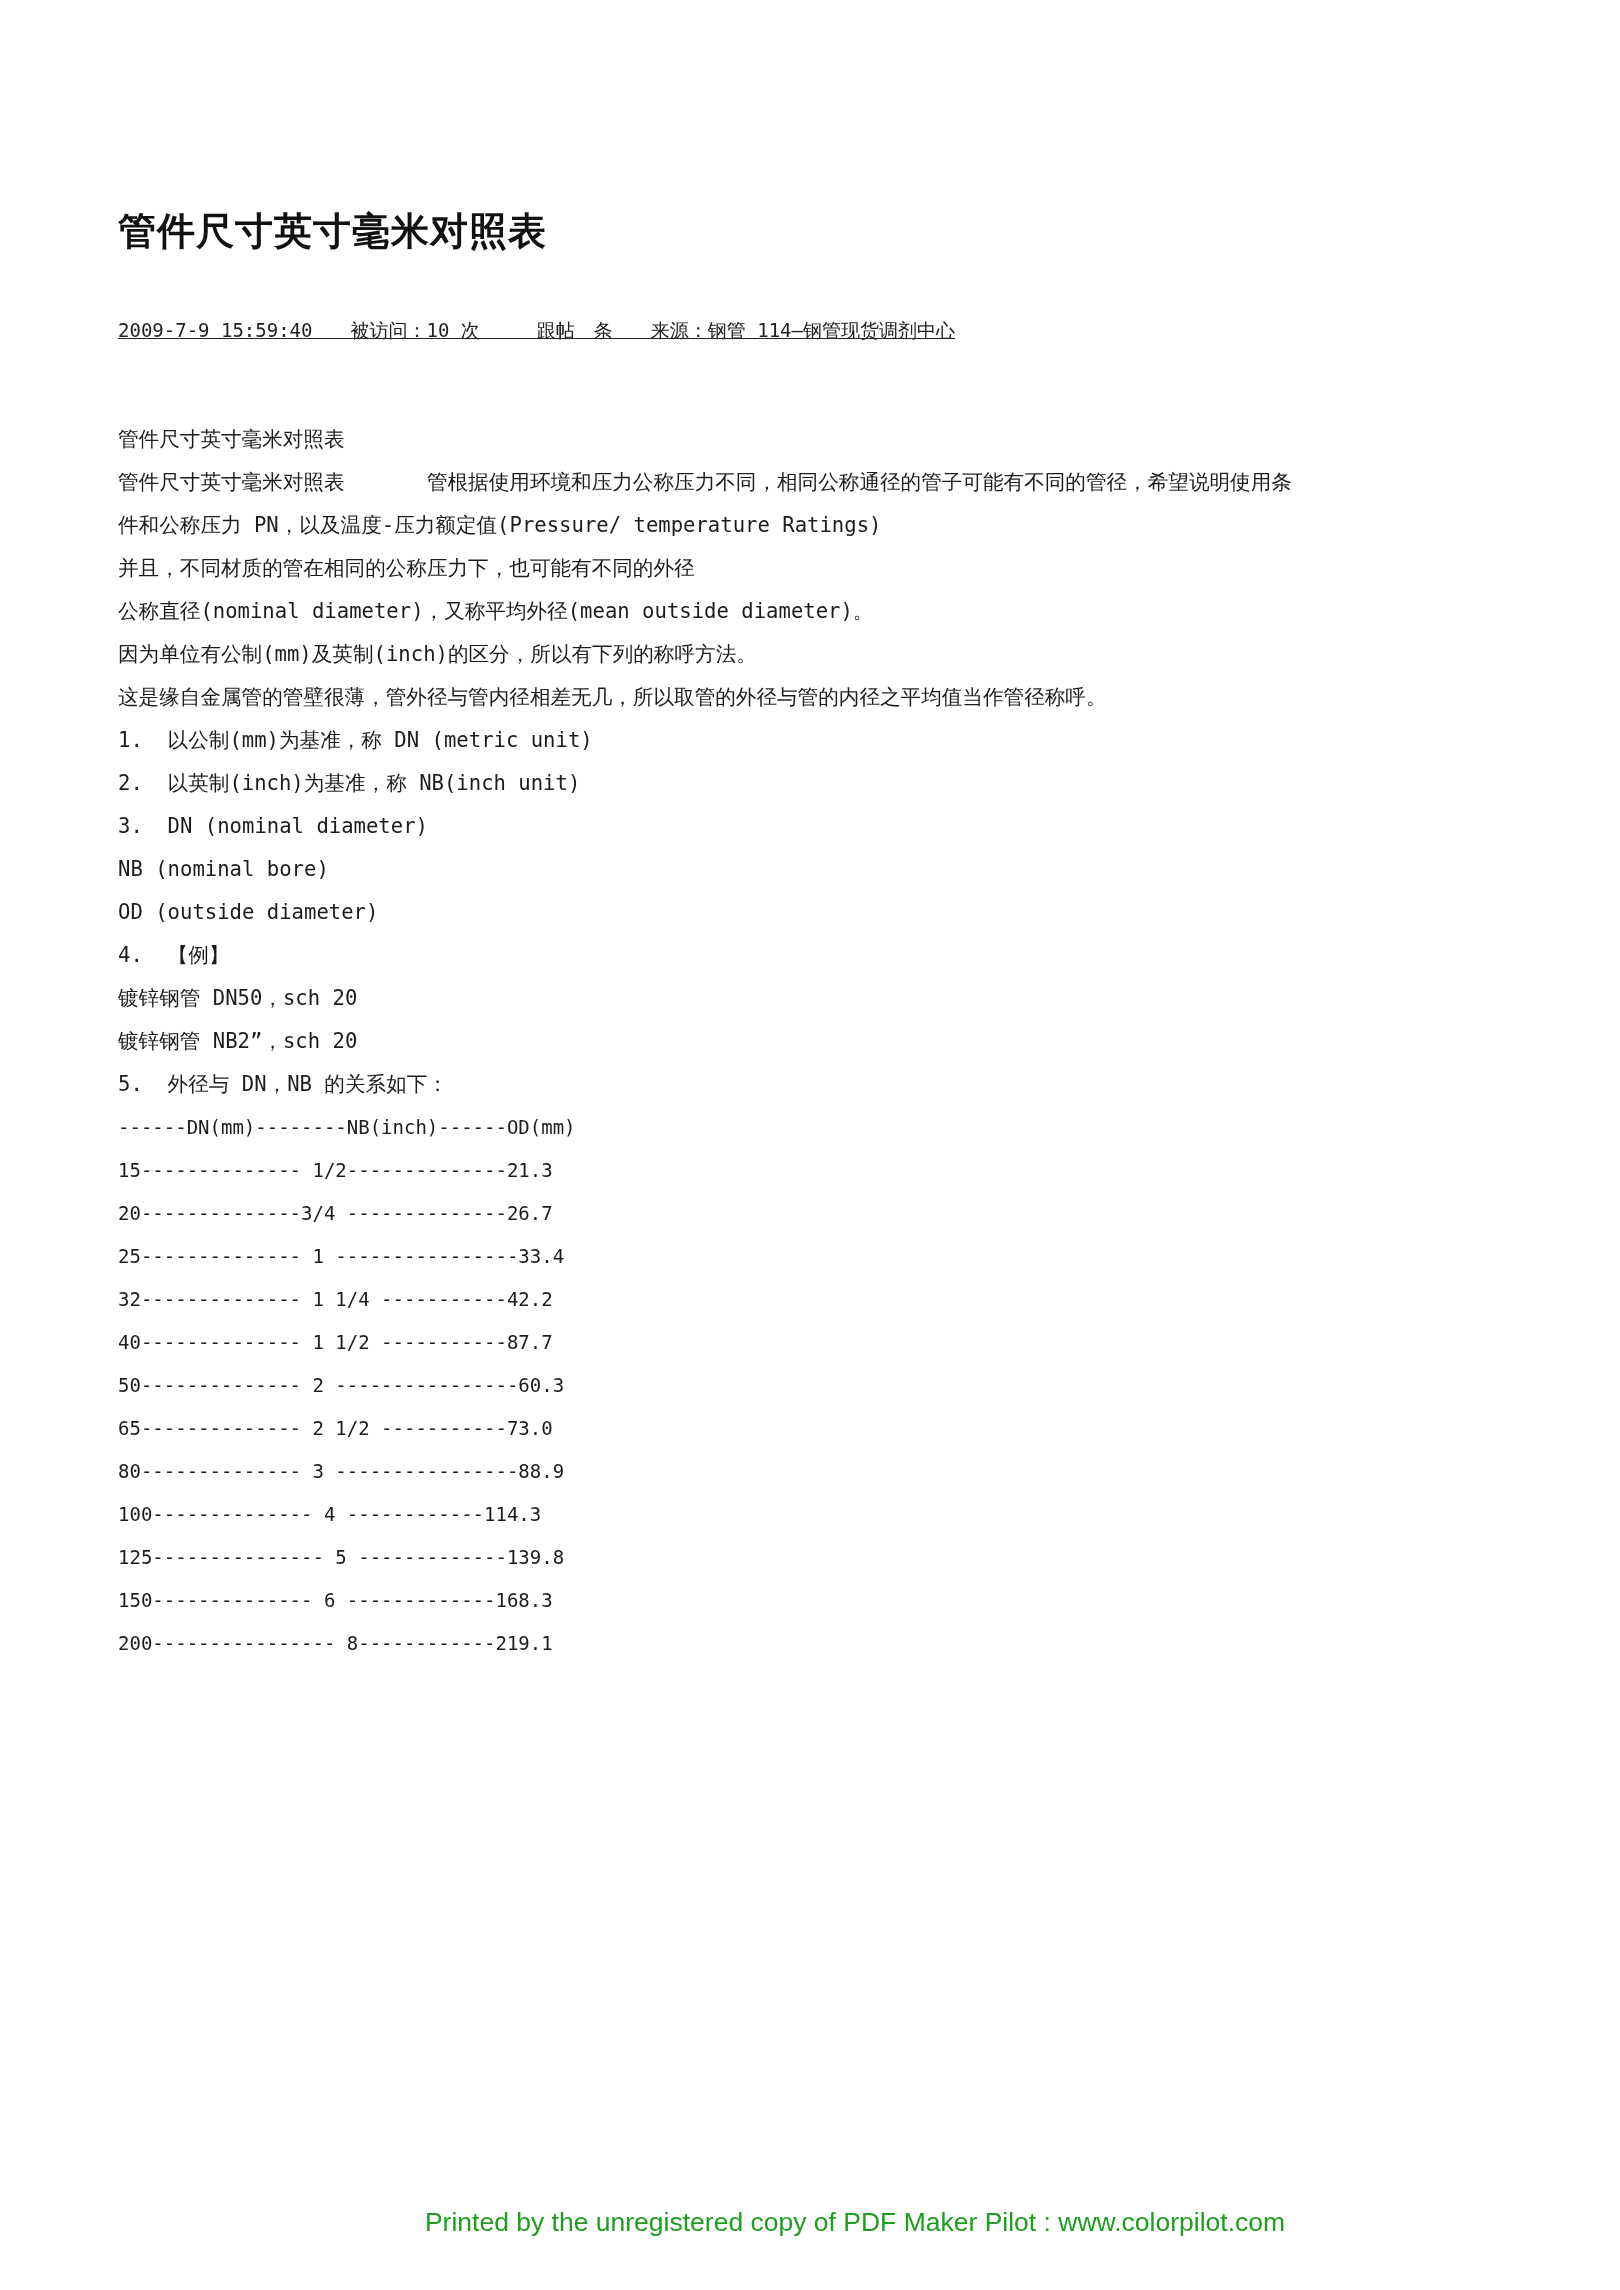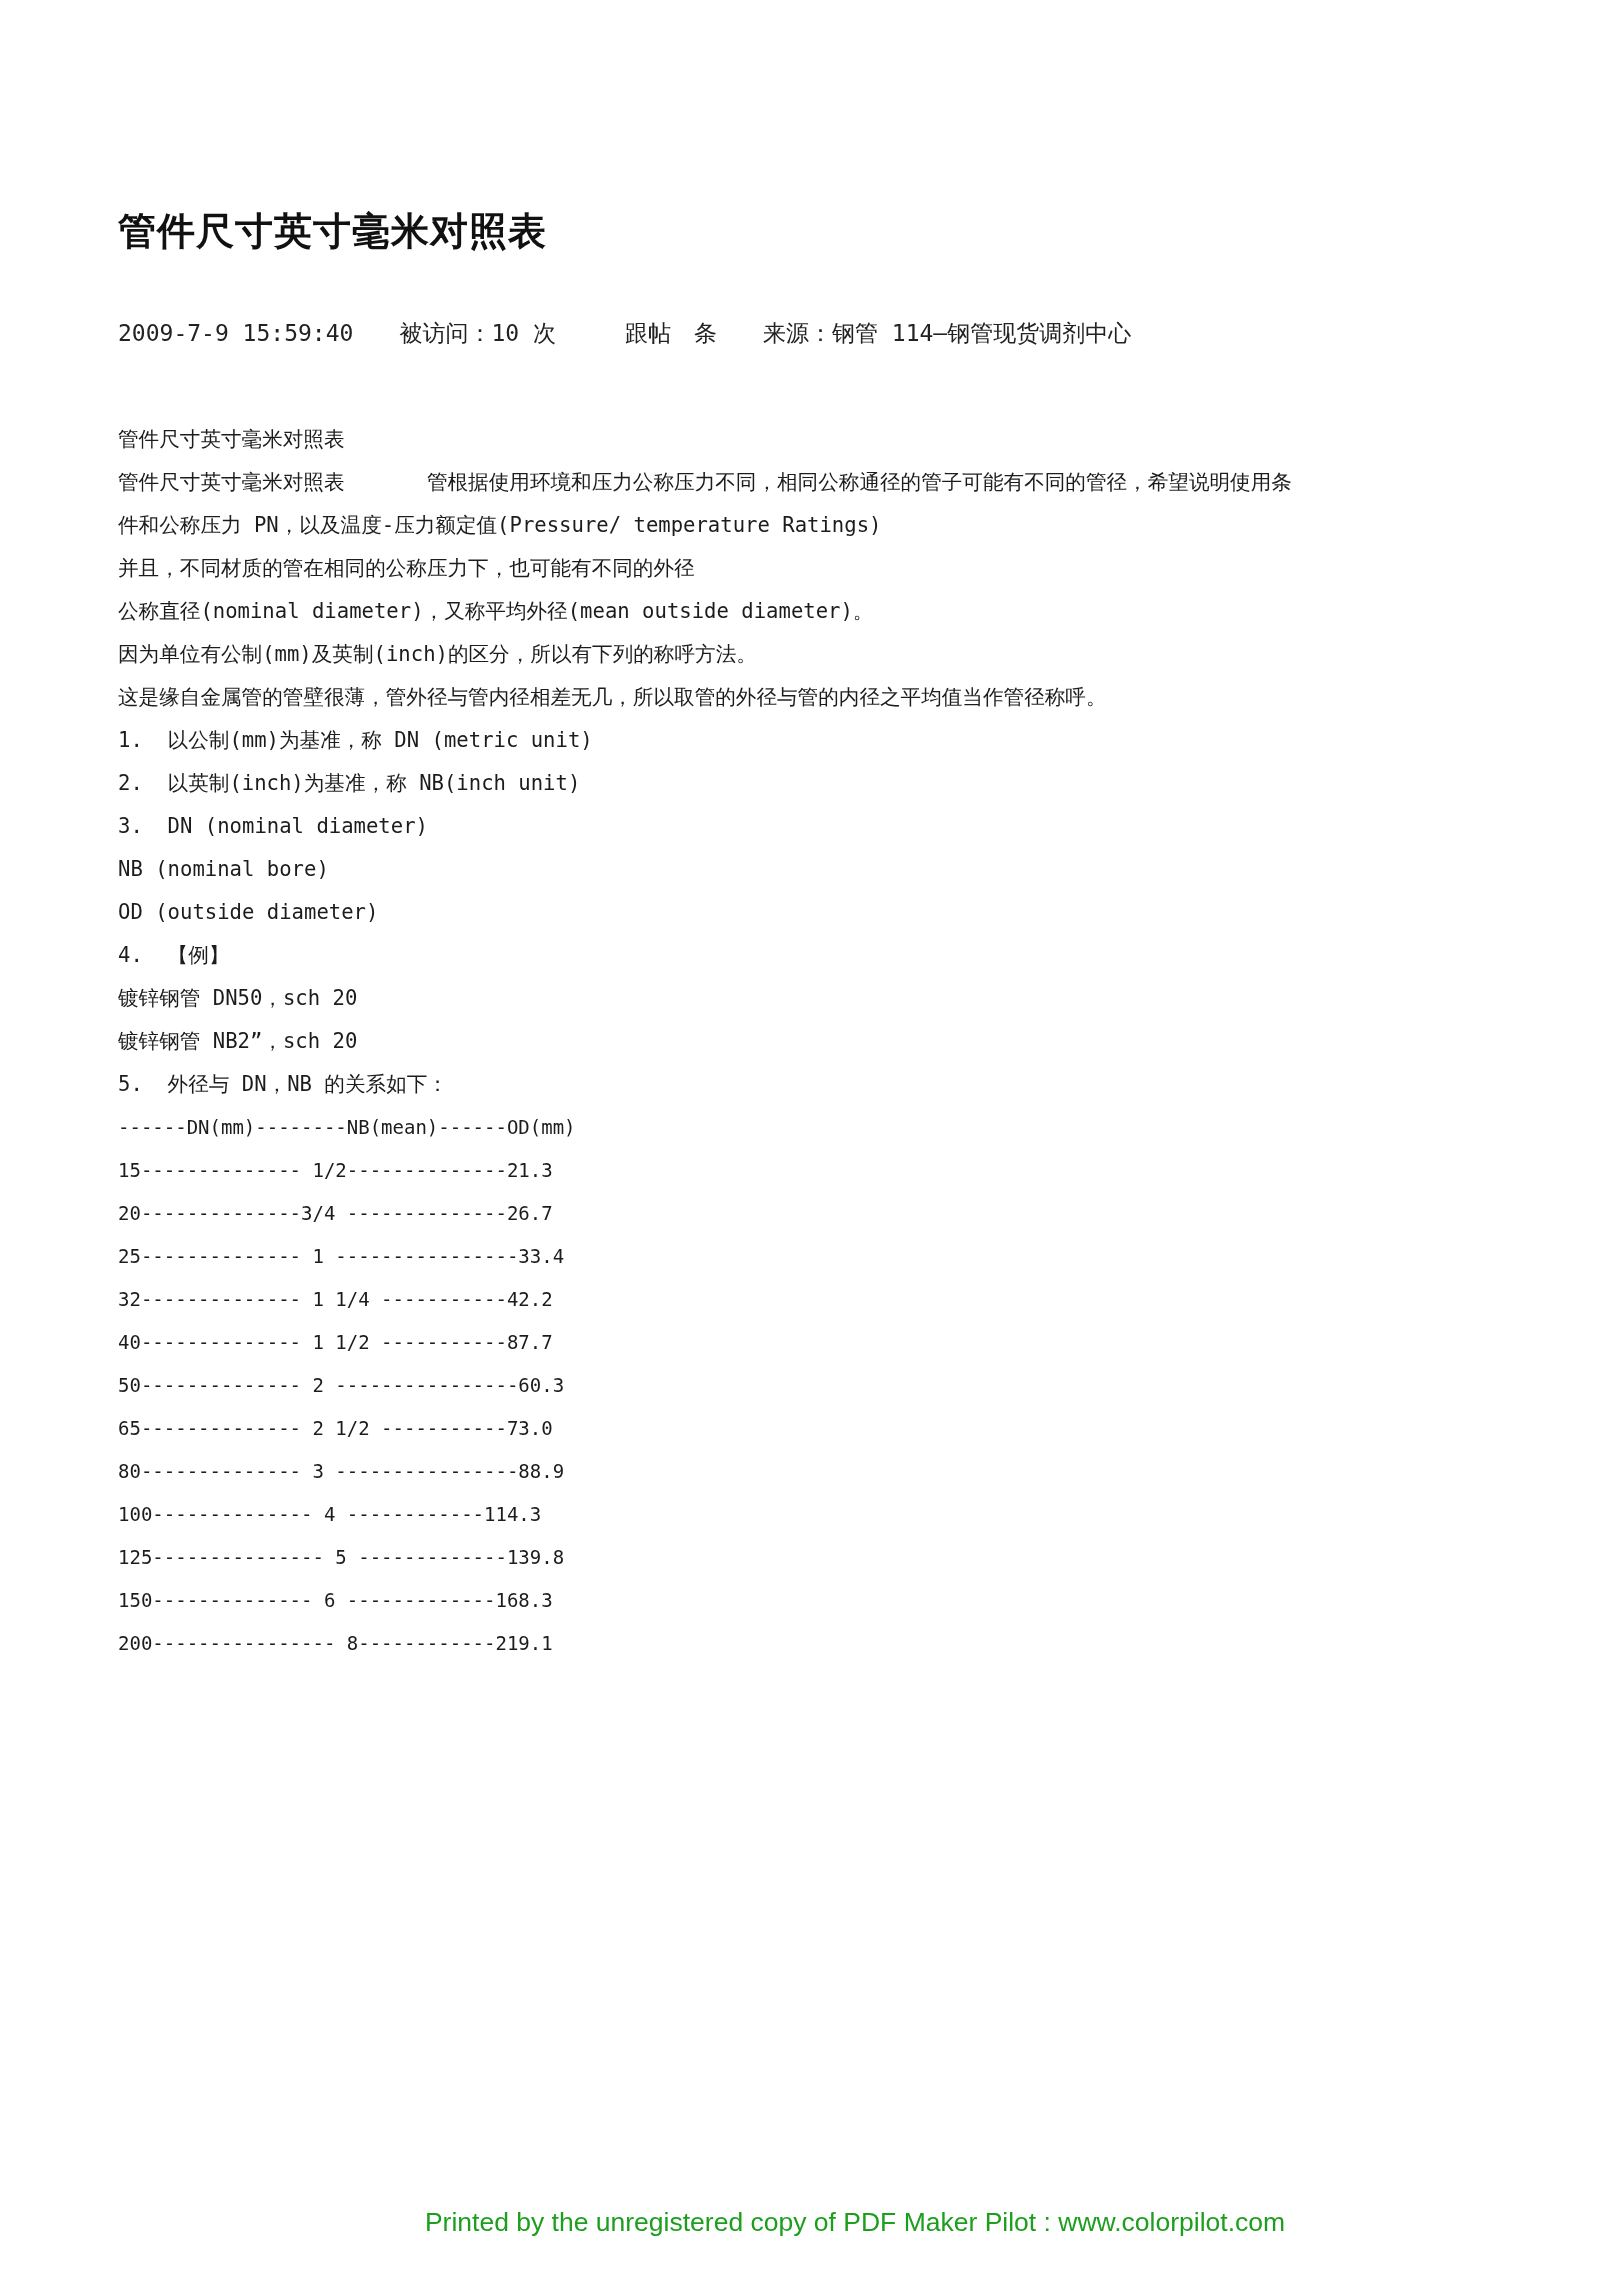--- a/index.html
+++ b/index.html
@@ -26,23 +26,24 @@
     font-weight: 700;
     font-size: 38px;
     letter-spacing: 1px;
     color: #111111;
     white-space: pre;
   }
   .meta-line {
     position: absolute;
     left: 118px;
     top: 318px;
-    font-size: 23px;
+    font-size: 19px;
     white-space: pre;
     color: #222222;
+    text-decoration: underline;
   }
   .content {
     position: absolute;
     left: 118px;
     top: 418px;
     width: 1441px;
   }
   .content .line {
     height: 43px;
     line-height: 43px;
@@ -88,21 +89,21 @@
         <div class="line">2.  以英制(inch)为基准，称 NB(inch unit)</div>
         <div class="line">3.  DN (nominal diameter)</div>
         <div class="line">NB (nominal bore)</div>
         <div class="line">OD (outside diameter)</div>
         <div class="line">4.  【例】</div>
         <div class="line">镀锌钢管 DN50，sch 20</div>
         <div class="line">镀锌钢管 NB2”，sch 20</div>
         <div class="line">5.  外径与 DN，NB 的关系如下：</div>
       </div>
     <div id="table-lines" class="table-lines">
-        <div class="line">------DN(mm)--------NB(mean)------OD(mm)</div>
+        <div class="line">------DN(mm)--------NB(inch)------OD(mm)</div>
         <div class="line">15-------------- 1/2--------------21.3</div>
         <div class="line">20--------------3/4 --------------26.7</div>
         <div class="line">25-------------- 1 ----------------33.4</div>
         <div class="line">32-------------- 1 1/4 -----------42.2</div>
         <div class="line">40-------------- 1 1/2 -----------87.7</div>
         <div class="line">50-------------- 2 ----------------60.3</div>
         <div class="line">65-------------- 2 1/2 -----------73.0</div>
         <div class="line">80-------------- 3 ----------------88.9</div>
         <div class="line">100-------------- 4 ------------114.3</div>
         <div class="line">125--------------- 5 -------------139.8</div>

